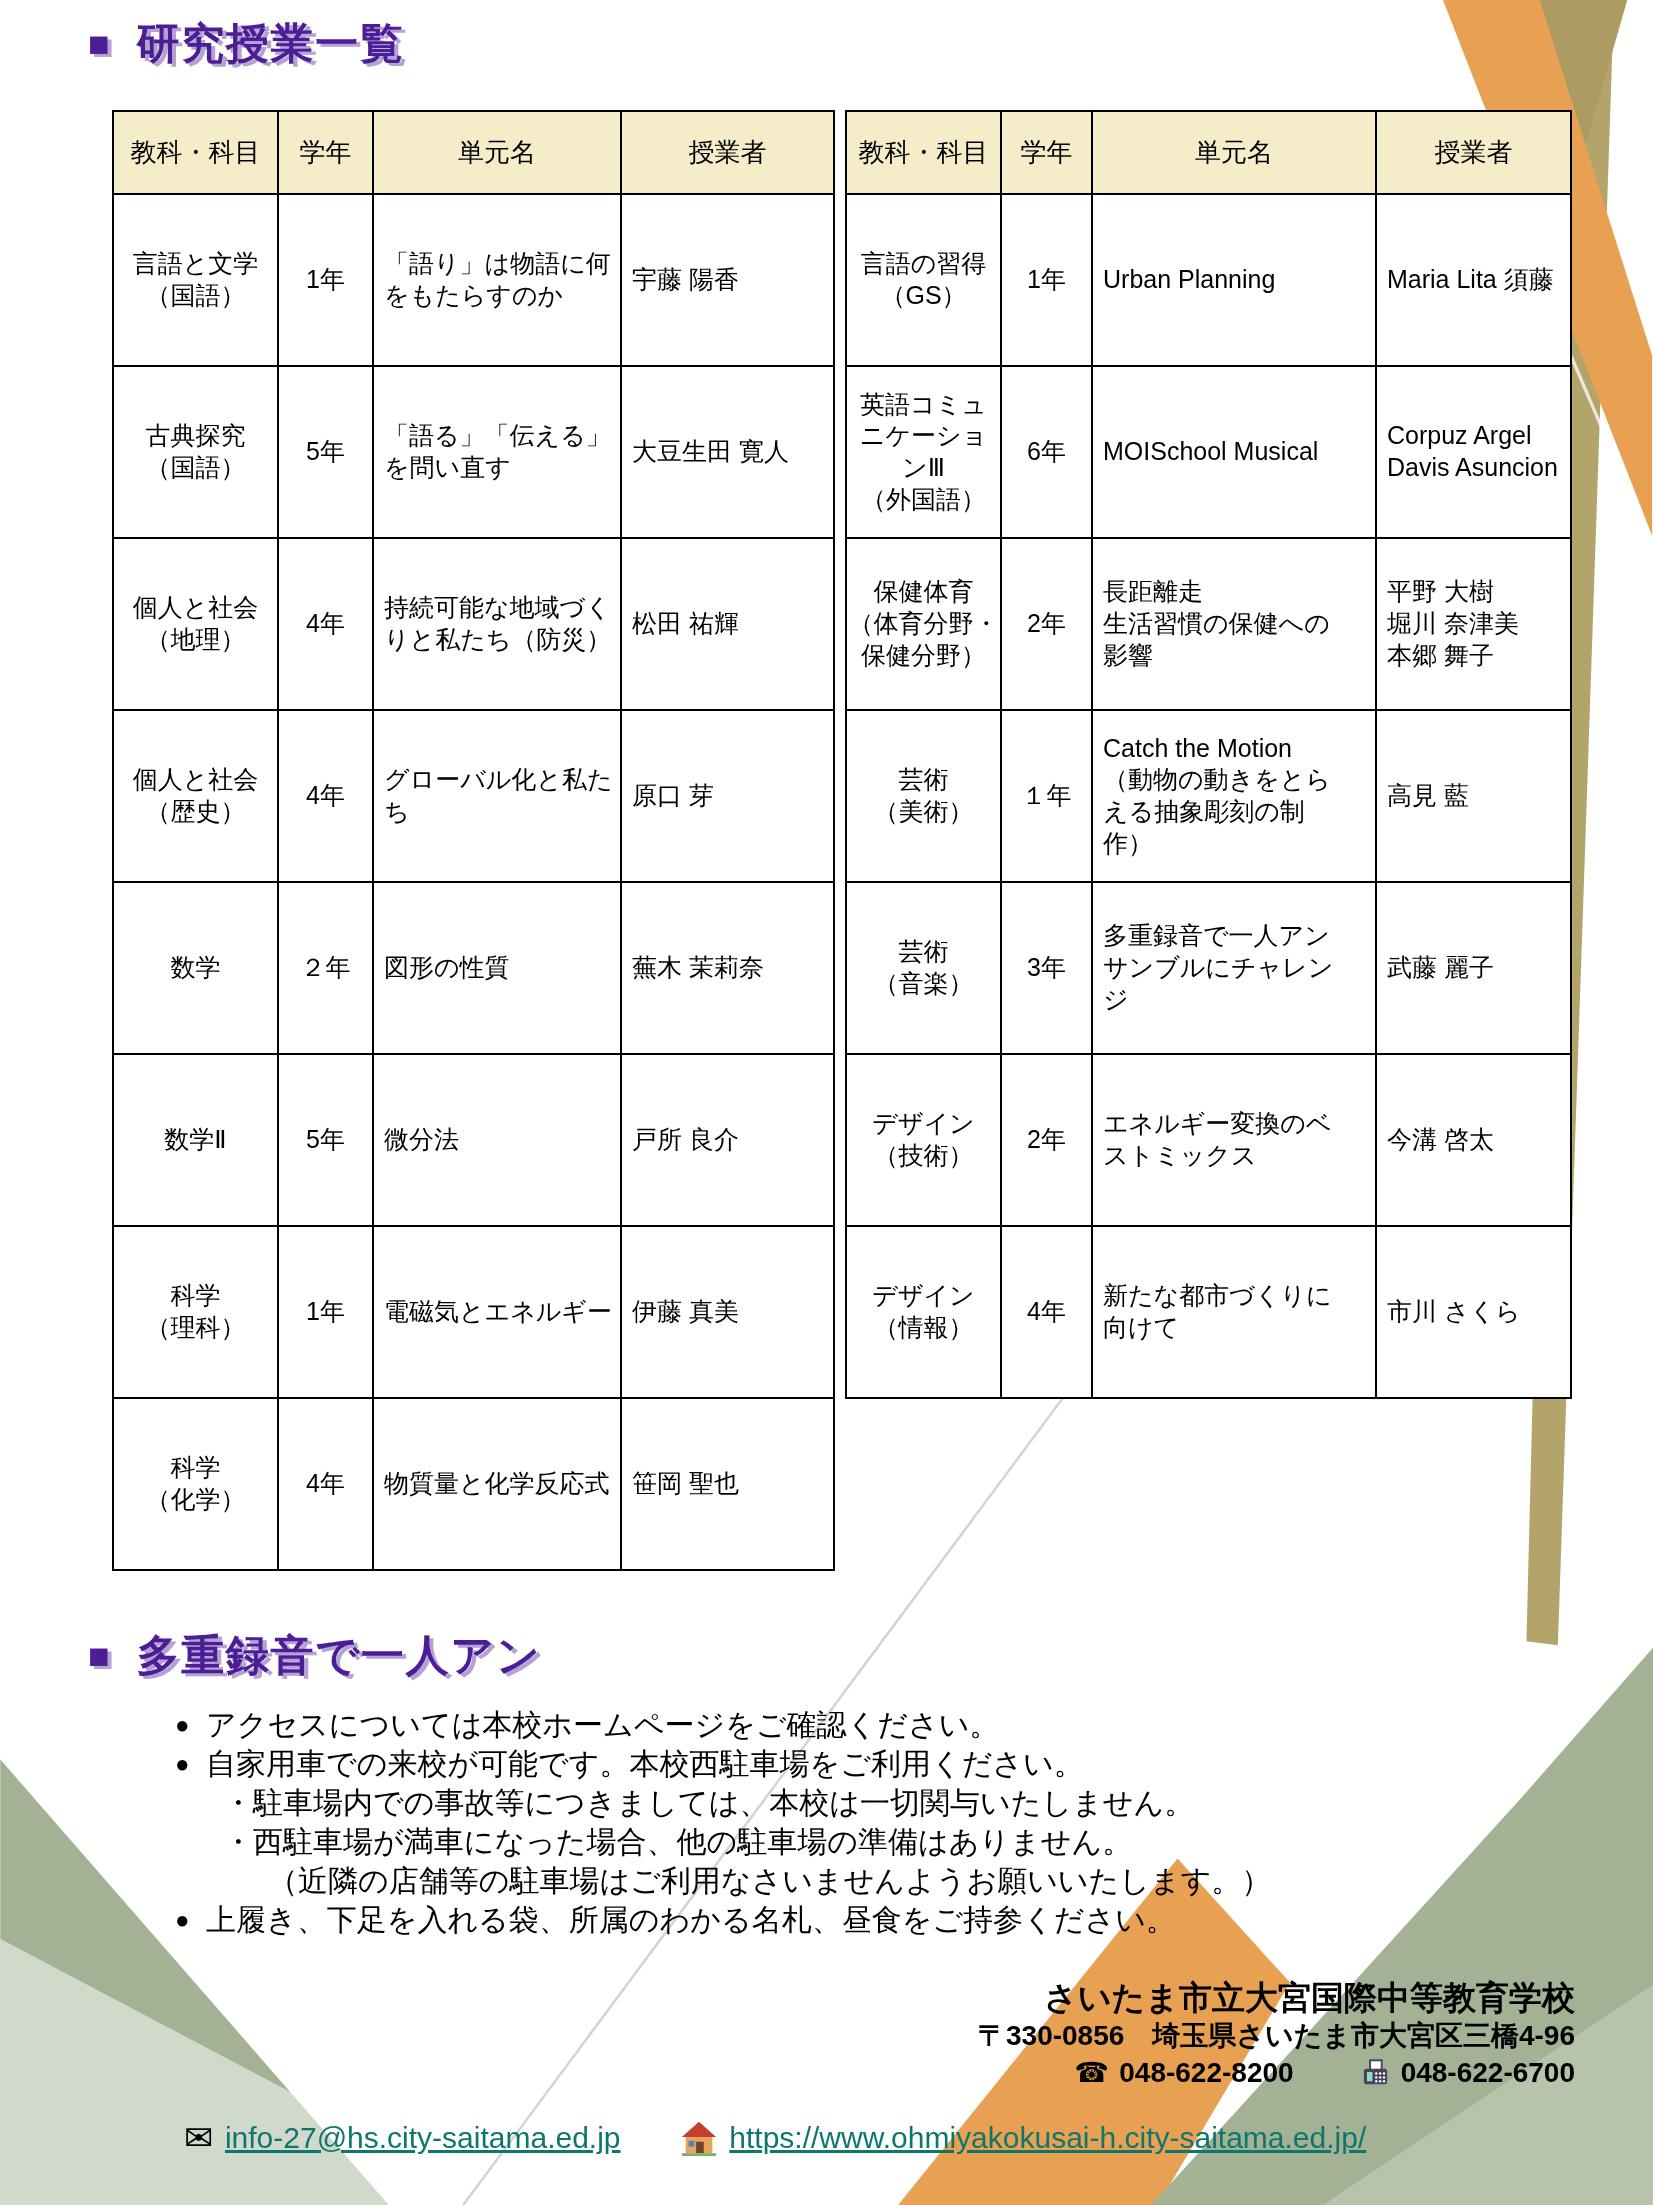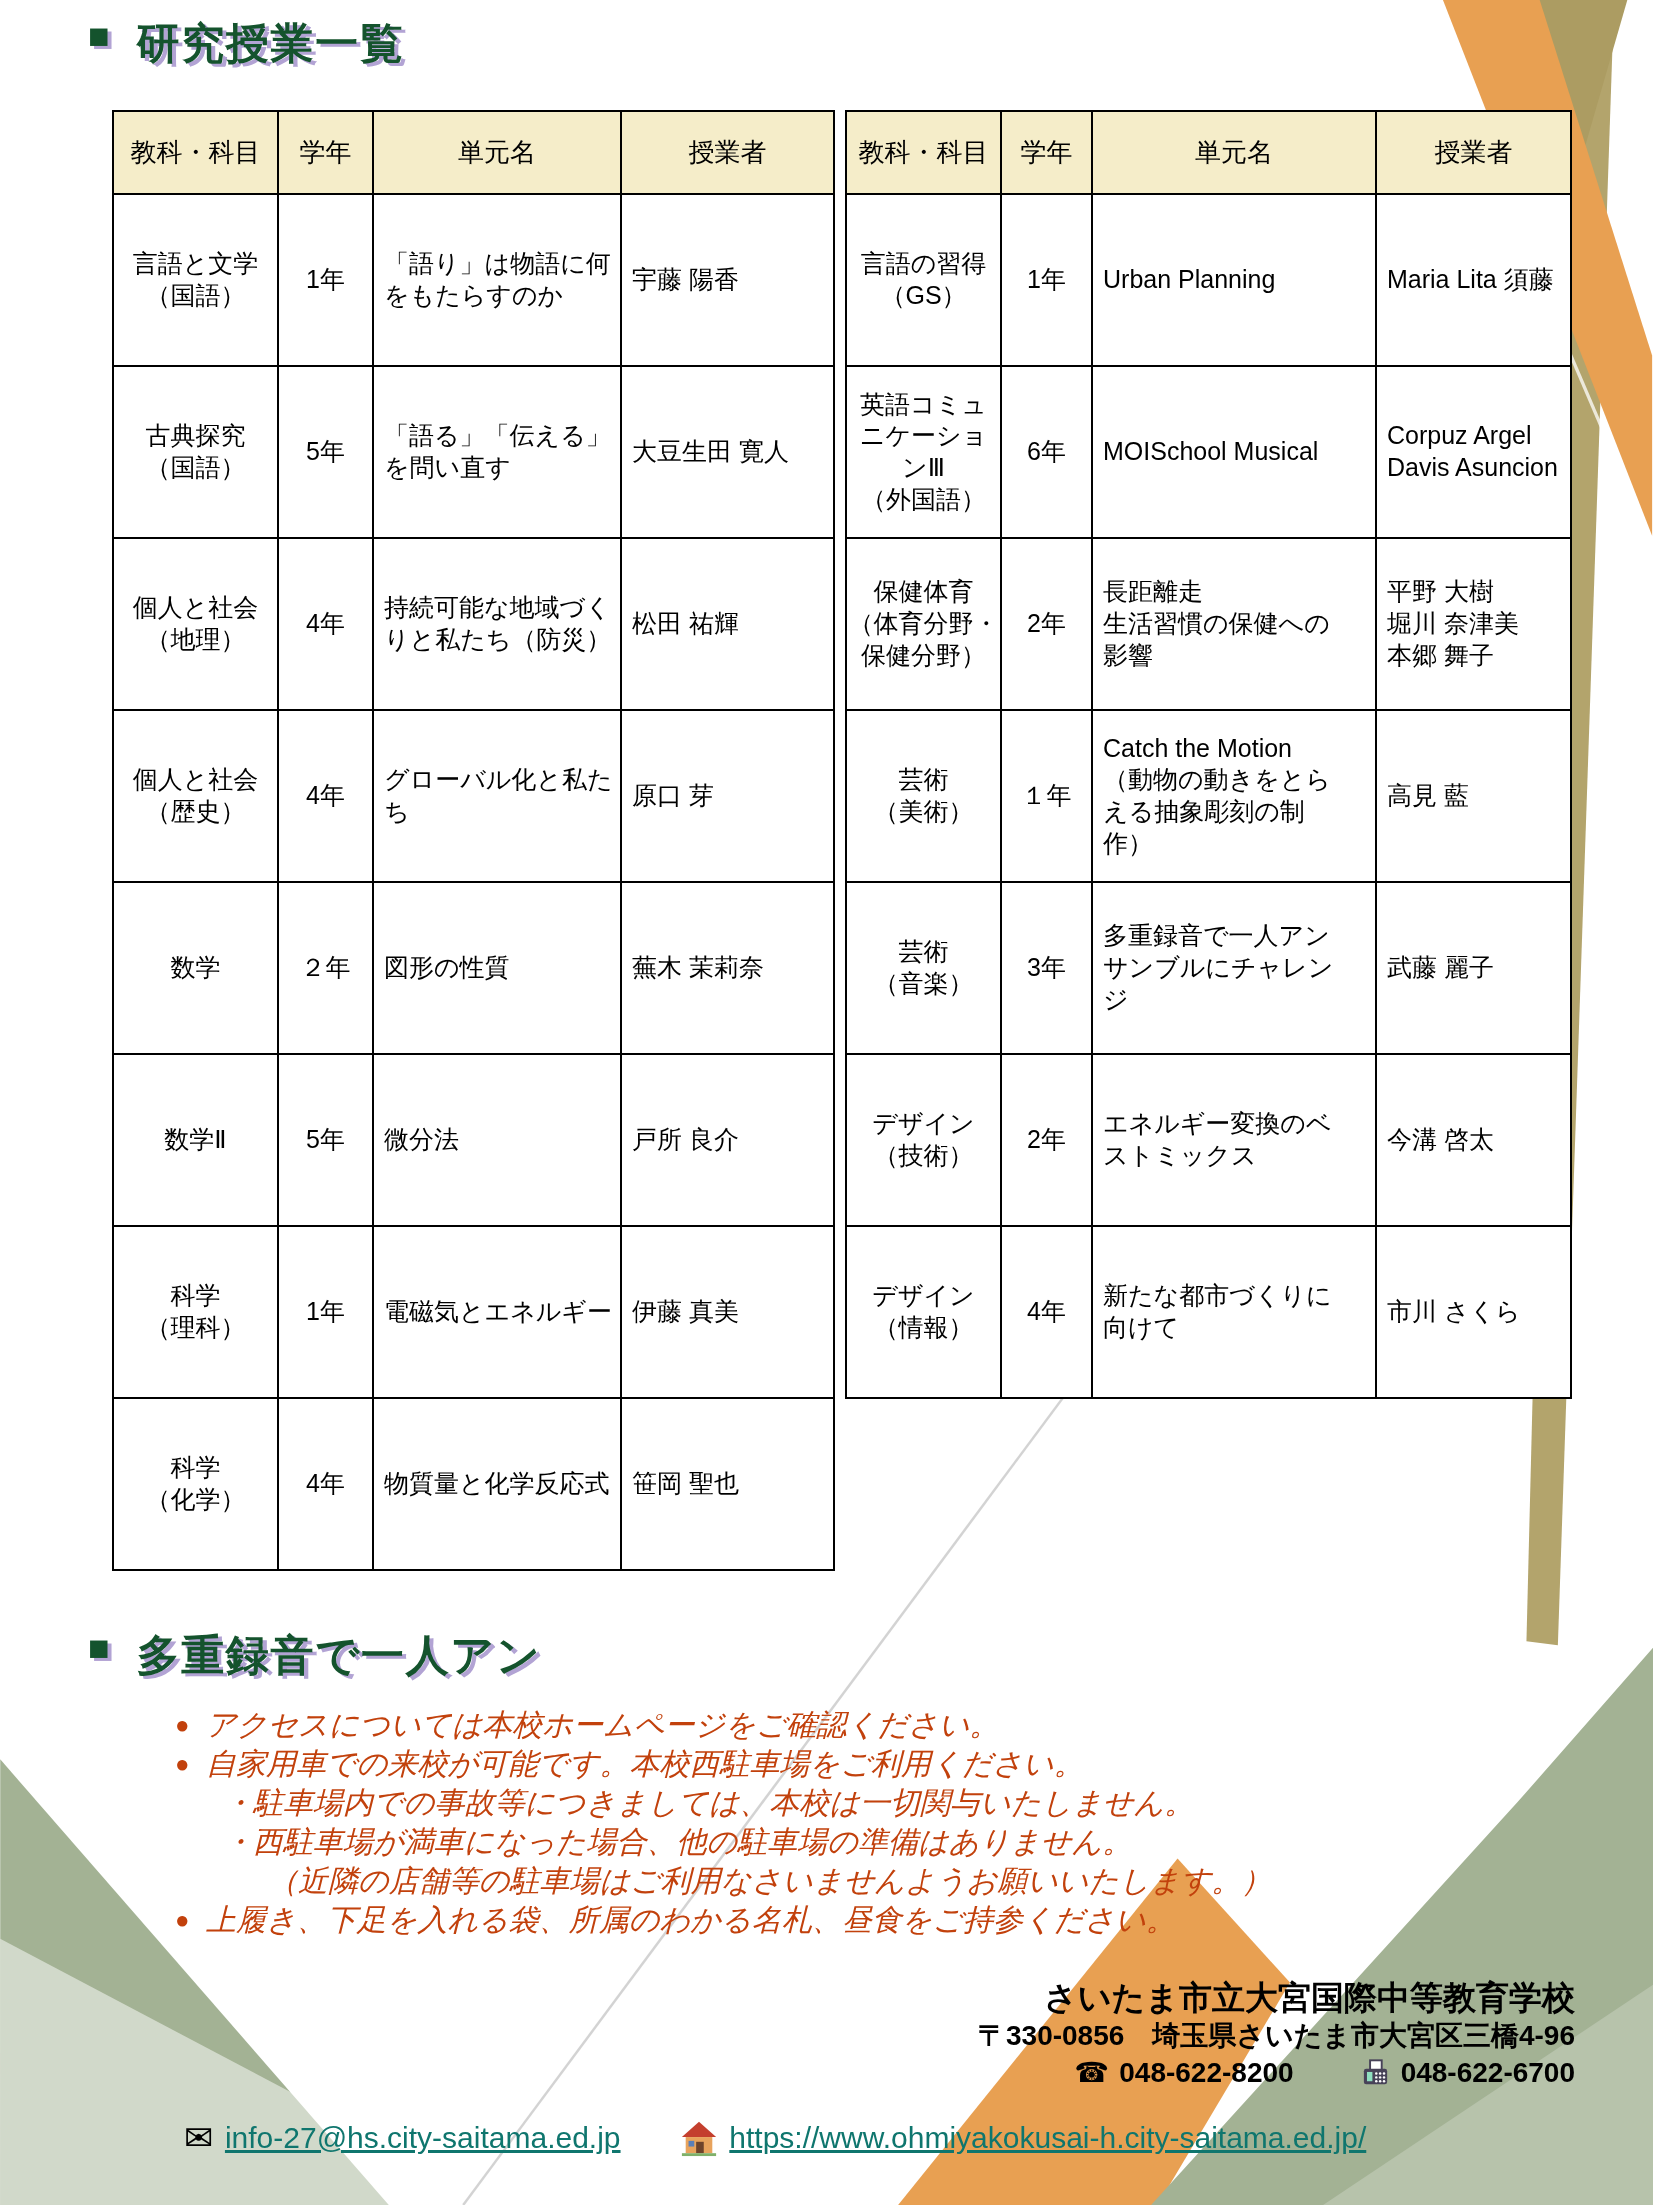--- a/index.html
+++ b/index.html
@@ -1,40 +1,40 @@
 <!DOCTYPE html>
 <html lang="ja" style="font-size:13.2px"><head>
 <meta charset="utf-8">
 <style>
   html,body{margin:0;padding:0;}
   body{font-family:"Liberation Sans","DejaVu Sans",sans-serif;background:#888;}
   .page{position:relative;width:1654px;height:2205px;background:#ffffff;overflow:hidden;margin:0 auto;}
   .bg{position:absolute;left:0;top:0;z-index:0;}
   .content{position:absolute;left:0;top:0;width:100%;height:100%;z-index:1;}
 
-  .section-title{position:absolute;font-size:43px;font-weight:bold;color:#14532d;
-    text-shadow:4.1px 3.3px 0 #b2a3d4;letter-spacing:1.7px;display:flex;}
+  .section-title{position:absolute;font-size:43px;font-weight:bold;color:#4c1d95;
+    text-shadow:4.1px 3.3px 0 #b2a3d4;letter-spacing:1.7px;display:flex;align-items:center;}
   .section-title::before{content:"■";font-size:36px;margin-right:25px;}
   .title-1{left:88px;top:15px;}
   .title-2{left:88px;top:1627px;}
 
   table{border-collapse:collapse;table-layout:fixed;background:#fff;position:absolute;
     border:2.5px solid #000;padding-left:20px;}
   .tbl-left{left:112px;top:110px;width:721px;}
   .tbl-right{left:845px;top:110px;width:726px;}
   th,td{border:2.1px solid #000;font-size:25px;color:#000;overflow:hidden;}
   th{background:#f5edc9;font-weight:normal;height:79px;text-align:center;font-size:26px;}
   tbody tr{height:172px;}
   td{vertical-align:middle;line-height:1.27;}
   td span{white-space:pre-line;display:block;}
   .c-subj,.c-grade{text-align:center;}
   .c-unit,.c-teach{text-align:left;padding-left:10px;padding-right:5px;}
 
   .notes{position:absolute;left:175px;top:1705px;width:1389px;font-size:30px;
-    line-height:39px;color:#c2410c;font-style:italic;}
+    line-height:39px;color:#000000;}
   .note-l0{display:flex;align-items:flex-start;}
   .note-l0::before{content:"●";font-size:24px;margin-right:16.5px;line-height:39px;}
   .note-l1{padding-left:48px;}
   .note-l2{padding-left:93px;}
 
   .footer{position:absolute;right:79px;top:1978px;text-align:right;color:#000;}
   .f-ja{font-size:33px;font-weight:bold;line-height:40px;}
   .f-en{font-size:31px;font-weight:bold;line-height:38px;}
   .f-en .red{color:#e8150d;}
   .f-addr{font-size:28px;font-weight:bold;line-height:36px;}

